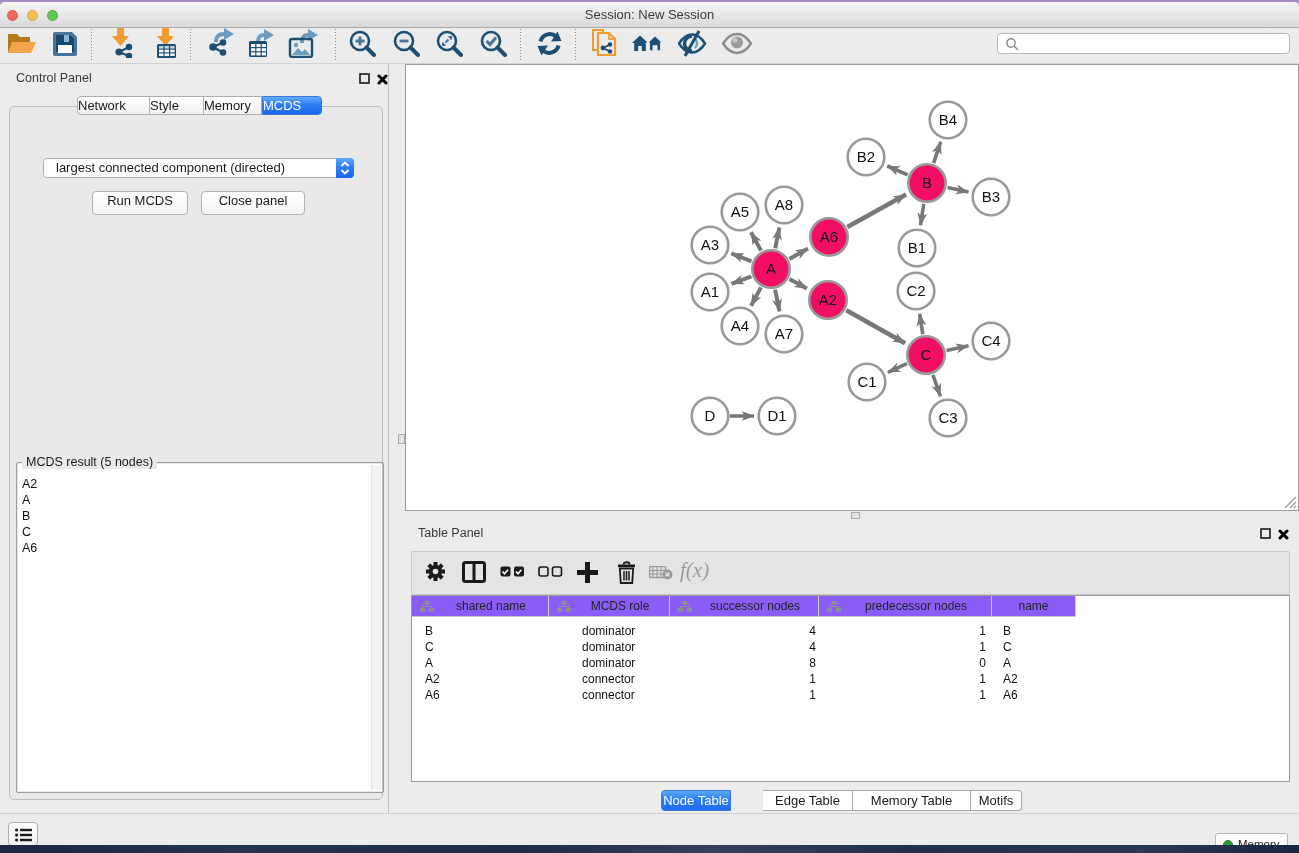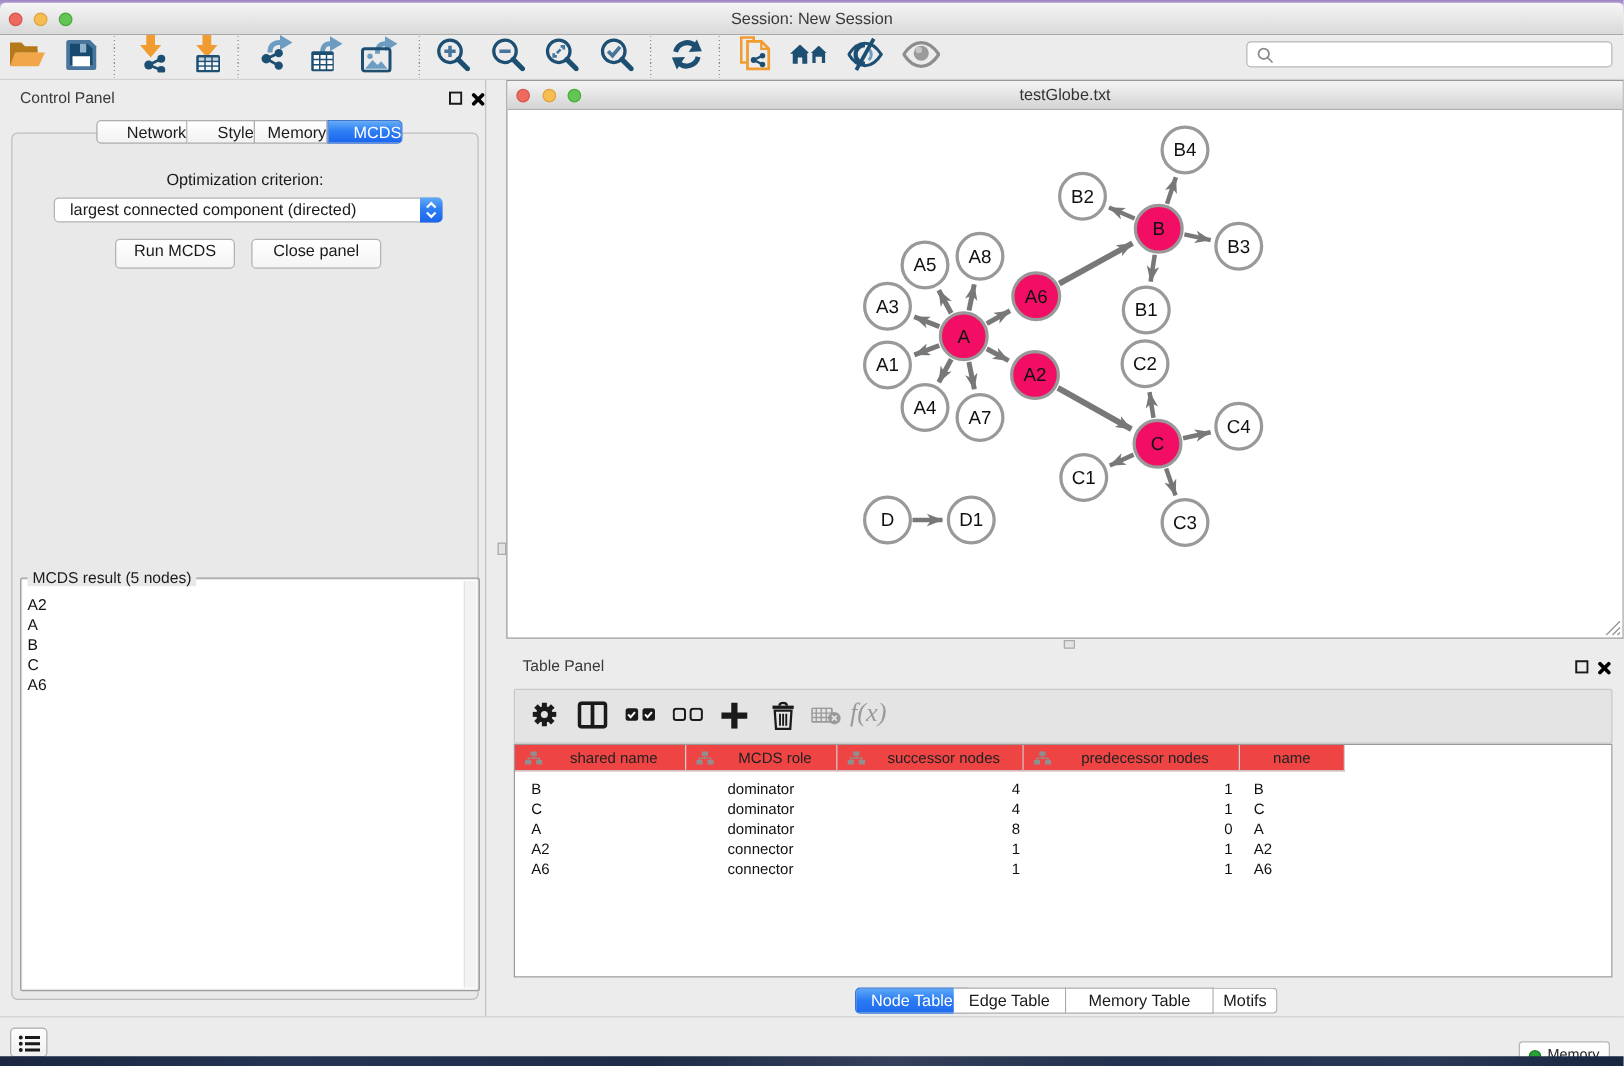--- a/index.html
+++ b/index.html
@@ -12,42 +12,42 @@
 #titlebar .title{width:100%;text-align:center;line-height:25px;font-size:13px;color:#3a3a3a}
 .tl{border-radius:50%;width:11px;height:11px;top:8px}
 
 #toolbar{left:0;top:28px;width:1299px;height:36px;background:#ececec;border-bottom:1px solid #d2d2d2}
 .sep{top:1px;width:1px;height:33px;background-image:repeating-linear-gradient(#8a8a8a 0 1px,rgba(0,0,0,0) 1px 3px)}
 #search{left:997px;top:5px;width:293px;height:21px;background:#fff;border:1px solid #b7b7b7;border-radius:4px}
 
 #cpanel{left:0;top:64px;width:389px;height:749px;background:#ececec;border-right:1px solid #c4c4c4}
 .ptitle{font-size:12.5px;color:#3a3a3a}
 #cbox{left:9px;top:42px;width:374px;height:694px;background:#e9e9e9;border:1px solid #bdbdbd;border-radius:5px}
-.tab{position:absolute;top:32px;height:19px;line-height:18px;font-size:13px;text-align:right;color:#1a1a1a;background:linear-gradient(#ffffff,#f2f2f2);border:1px solid #adadad}
+.tab{position:absolute;top:32px;height:19px;line-height:18px;font-size:13px;text-align:left;color:#1a1a1a;background:linear-gradient(#ffffff,#f2f2f2);border:1px solid #adadad}
 .tabsel{background:linear-gradient(#62acf8,#2f7ef4 45%,#1b66ee);color:#fff;border-color:#3c77d6}
 #optlabel{left:9px;top:72px;width:374px;text-align:center;font-size:13px;color:#1b1b1b}
 #select{left:43px;top:94px;width:311px;height:20px;background:#fff;border:1px solid #b3b3b3;border-radius:4px;font-size:13px;line-height:18px;color:#1b1b1b;padding-left:12px}
 #stepper{right:-1px;top:-1px;width:18px;height:20px;border-radius:0 4px 4px 0;background:linear-gradient(#5fabf8,#2d7cf3 48%,#1a65ec)}
 .btn{position:absolute;top:127px;height:24px;background:linear-gradient(#ffffff,#f4f4f4);border:1px solid #b3b3b3;border-radius:4px;font-size:13px;text-align:center;line-height:18px;color:#1b1b1b}
 #fieldset{left:16px;top:398px;width:368px;height:331px;border:1px solid #9e9e9e;border-radius:2px}
 #legend{left:22px;top:391px;background:#e9e9e9;padding:0 4px;font-size:12.5px;color:#1b1b1b}
 #mlist{left:18px;top:400px;width:364px;height:327px;background:#fff;font-size:12.5px;line-height:16px;color:#111;padding:12px 0 0 4px}
 #mscroll{left:371px;top:401px;width:10px;height:325px;background:#f2f2f2;border-left:1px solid #e2e2e2}
 
 .grip{background:#e3e3e3;border:1px solid #ababab}
 
 #iframe{left:405px;top:64px;width:894px;height:447px;background:#fff;border:1px solid #9a9a9a}
 #ititle{left:0;top:0;width:100%;height:23px;background:linear-gradient(#f4f4f4,#d4d4d4);border-bottom:1px solid #aeaeae}
 #ititle .title{width:100%;text-align:center;line-height:22px;font-size:13px;color:#333}
 .tl2{border-radius:50%;width:11px;height:11px;top:6px}
 
 #tpanel{left:405px;top:520px;width:894px;height:293px;background:#ececec}
 #ttoolbar{left:6px;top:31px;width:879px;height:44px;background:#e4e4e4;border:1px solid #c9c9c9;border-radius:2px}
 #tbox{left:6px;top:75px;width:879px;height:187px;background:#fff;border:1px solid #9a9a9a}
-.hcell{position:absolute;top:0;height:21px;background:#ef4444;border-right:1px solid #cfcfcf;border-bottom:1px solid #c6c6c6;font-size:12px;color:#222;text-align:center;line-height:20px}
+.hcell{position:absolute;top:0;height:21px;background:#8b5cf6;border-right:1px solid #cfcfcf;border-bottom:1px solid #c6c6c6;font-size:12px;color:#222;text-align:center;line-height:20px}
 .trow{position:absolute;height:16px;font-size:12px;color:#111;line-height:16px}
 .btab{position:absolute;top:270px;height:21px;background:#fff;border:1px solid #a9a9a9;font-size:13px;text-align:center;line-height:19px;color:#1a1a1a}
 .btabsel{background:linear-gradient(#5aa8f7,#2a7af2 50%,#1f6cf0);color:#fff;border-color:#3c77d6}
 
 #status{left:0;top:813px;width:1299px;height:32px;background:#ececec;border-top:1px solid #d0d0d0}
 #listbtn{left:8px;top:8px;width:30px;height:24px;background:linear-gradient(#fdfdfd,#f0f0f0);border:1px solid #aeaeae;border-radius:4px}
 #membtn{left:1215px;top:19px;width:73px;height:23px;background:#fdfdfd;border:1px solid #b5b5b5;border-radius:3px;font-size:11.5px;color:#222;line-height:21px}
 text{user-select:none}
 </style></head>
 <body>
@@ -186,46 +186,39 @@
       <rect x="1" y="1" width="9" height="9" fill="none" stroke="#1a1a1a" stroke-width="1.6"></rect>
     </svg>
  <svg class="abs" style="left:377px;top:10px" width="11" height="11" viewBox="0 0 11 11">
       <path d="M2,2 L9,9 M9,2 L2,9" stroke="#000" stroke-width="3" stroke-linecap="round"></path>
     </svg>
  <div class="abs" id="cbox"></div>
  <div class="abs tab" style="left:77px;width:73px;border-radius:4px 0 0 4px;">Network</div>
     <div class="abs tab" style="left:150px;width:54px;border-left:none">Style</div>
     <div class="abs tab" style="left:204px;width:58px;border-left:none">Memory</div>
     <div class="abs tab tabsel" style="left:262px;width:60px;border-radius:0 4px 4px 0;">MCDS</div>
- <div class="abs" id="optlabel">Optimization criterion:</div>
  <div class="abs" id="select">largest connected component (directed)
    <div class="abs" id="stepper">
      <svg class="abs" style="left:3px;top:2px" width="12" height="16" viewBox="0 0 12 16">
           <path d="M2.5,6 L6,2.5 L9.5,6" fill="none" stroke="#fff" stroke-width="1.8"></path>
           <path d="M2.5,10 L6,13.5 L9.5,10" fill="none" stroke="#fff" stroke-width="1.8"></path>
         </svg>
    </div>
  </div>
  <div class="abs btn" style="left:92px;width:96px">Run MCDS</div>
  <div class="abs btn" style="left:201px;width:104px">Close panel</div>
  <div class="abs" id="fieldset"></div>
  <div class="abs" id="mlist">A2<br>A<br>B<br>C<br>A6</div>
  <div class="abs" id="mscroll"></div>
  <div class="abs" id="legend">MCDS result (5 nodes)</div>
 </div>
 <div class="abs grip" style="left:398px;top:434px;width:7px;height:10px"></div>
 <div class="abs grip" style="left:851px;top:512px;width:9px;height:7px"></div>
 
 <div class="abs" id="iframe">
- <div class="abs" id="ititle">
-  <div class="abs tl2" style="left:7px;background:#ee6a5e;border:1px solid #d6574c"></div>
-  <div class="abs tl2" style="left:27.5px;background:#f6be50;border:1px solid #dda53e"></div>
-  <div class="abs tl2" style="left:48px;background:#62c554;border:1px solid #4aaa3c"></div>
-  <div class="title">testGlobe.txt</div>
- </div>
  <div class="abs" style="left:0;top:23px;width:892px;height:422px;overflow:hidden"><svg id="graph" width="892" height="422" viewBox="0 0 892 422">
 <defs>
           <marker id="arr" markerUnits="userSpaceOnUse" markerWidth="16" markerHeight="12" refX="12.5" refY="5" orient="auto">
             <path d="M0,0 L13,5 L0,10 L3.5,5 z" fill="#787878"></path>
           </marker>
         </defs>
 <line x1="345.4" y1="188.4" x2="325.5" y2="195.9" stroke="#787878" stroke-width="4.0" marker-end="url(#arr)"></line>
 <line x1="345.5" y1="173.3" x2="325.4" y2="165.4" stroke="#787878" stroke-width="4.0" marker-end="url(#arr)"></line>
 <line x1="355.0" y1="162.6" x2="345.0" y2="144.2" stroke="#787878" stroke-width="4.0" marker-end="url(#arr)"></line>
 <line x1="369.2" y1="160.4" x2="373.4" y2="139.5" stroke="#787878" stroke-width="4.0" marker-end="url(#arr)"></line>
@@ -429,21 +422,21 @@
         <span class="abs" style="left:591px">A2</span>
       </div>
       <div class="trow" style="left:0;top:91px;width:879px">
         <span class="abs" style="left:13px">A6</span>
         <span class="abs" style="left:170px">connector</span>
         <span class="abs" style="left:320px;width:84px;text-align:right">1</span>
         <span class="abs" style="left:490px;width:84px;text-align:right">1</span>
         <span class="abs" style="left:591px">A6</span>
       </div>
     </div>
- <div class="abs btab btabsel" style="left:279px;width:91px;border-radius:4px 0 0 4px">Node Table</div>
+ <div class="abs btab btabsel" style="left:256px;width:70px;border-radius:4px 0 0 4px">Node Table</div>
     <div class="abs btab" style="left:358px;width:90px;border-left:none">Edge Table</div>
     <div class="abs btab" style="left:448px;width:118px;border-left:none">Memory Table</div>
     <div class="abs btab" style="left:566px;width:51px;border-radius:0 4px 4px 0;border-left:none">Motifs</div>
 </div>
 
 <div class="abs" id="status">
  <div class="abs" id="listbtn">
   <svg class="abs" style="left:6px;top:5px" width="17" height="14" viewBox="0 0 17 14">
    <circle cx="1.6" cy="2" r="1.6" fill="#1a1a1a"></circle>
         <rect x="5" y="0.8" width="12" height="2.4" fill="#1a1a1a"></rect>

